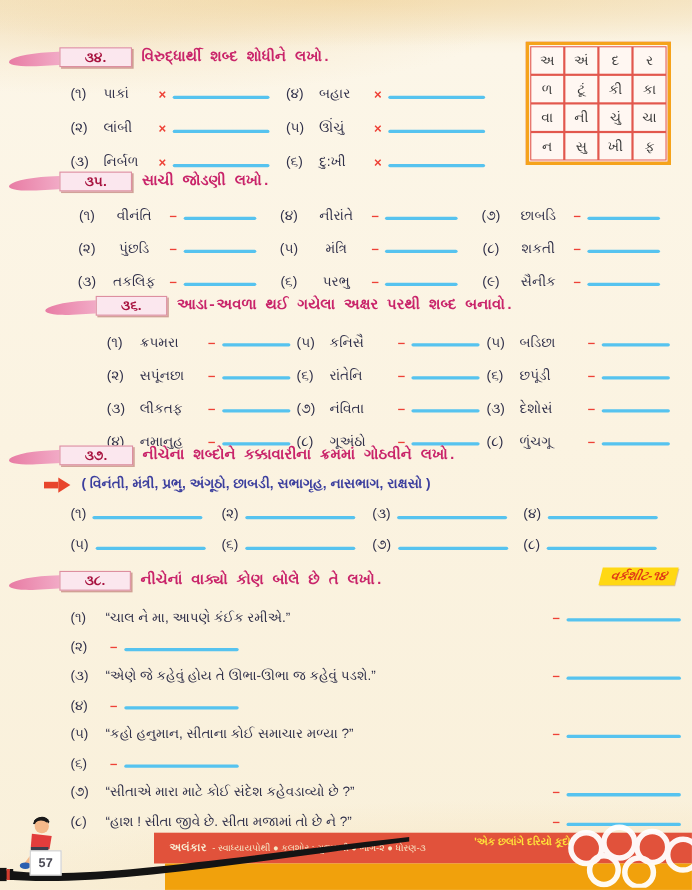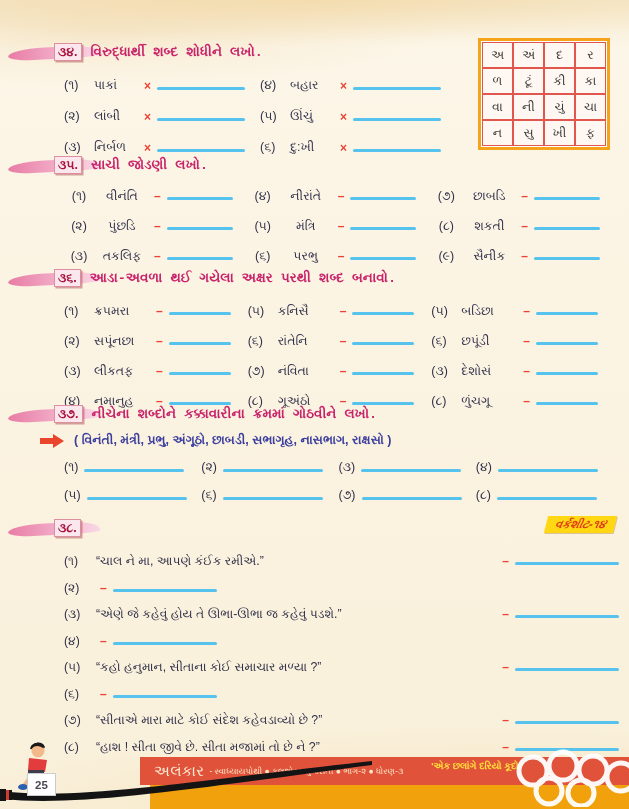--- a/index.html
+++ b/index.html
@@ -12,21 +12,21 @@
       radial-gradient(ellipse 800px 120px at 80% 810px, rgba(240,200,130,.30), transparent 70%),
       linear-gradient(#f6e9cd, #fcf6e8 6%, #fbf3e1 50%, #f9f0da);
   }
   .sec{position:absolute;left:0;right:0;}
   .hdr{position:relative;height:20px;margin-left:54px;display:flex;align-items:center;gap:9px;}
   .swoosh{position:absolute;left:-46px;top:5px;width:92px;height:12px;
     background:linear-gradient(to right,#e87ca4,#f5bcd3 70%,#f9d8e4);
     border-radius:60% 50% 50% 40% / 90% 100% 30% 60%;transform:rotate(-3deg);}
   .numbox{position:relative;z-index:2;background:#fbe7ee;border:1px solid #dd8fa0;
     box-shadow:1.5px 1.5px 0 rgba(160,60,60,.45);color:#a81440;font-weight:bold;
-    font-size:12.5px;line-height:16px;padding:0 3px;}
+    font-size:12.5px;line-height:16px;padding:0 22px;}
   .title{position:relative;z-index:2;color:#c9246a;font-weight:bold;font-size:13.5px;font-family:Liberation Mono, monospace;}
   .row{display:flex;align-items:center;font-size:12.5px;color:#30304a;}
   .inum{flex:0 0 30px;}
   .word{flex:0 0 auto;min-width:46px;}
   .mark{color:#ee4136;font-weight:bold;margin:0 6px 0 4px;font-size:12px;}
   .bline{height:3px;background:#56c3ef;border-radius:2px;margin-top:5px;}
   
   .s34-grid{display:grid;grid-template-rows:repeat(3,31px);grid-auto-flow:column;
     width:392px;margin:8px 0 0 64px;}
   .s34-grid .bline{width:88px;}
@@ -61,21 +61,21 @@
   .s38-list{margin:10px 10px 0 64px;}
   .s38-row{display:flex;align-items:center;height:26.5px;font-size:12.3px;color:#30304a;}
   .s38-row .inum{flex:0 0 32px;}
   .sentence{flex:1;}
   .s38-row .bline{width:104px;}
   
   .footer{position:absolute;left:0;bottom:0;width:629px;height:58px;}
   .fred{position:absolute;left:140px;right:0;top:6px;height:28px;background:#e1523b;
     display:flex;align-items:center;padding-left:14px;box-sizing:border-box;}
   .forange{position:absolute;left:150px;right:0;top:34px;height:24px;background:#f1a10c;}
-  .brand{color:#f9ecd2;font-weight:normal;font-size:15px;letter-spacing:.3px;}
+  .brand{color:#f9ecd2;font-weight:bold;font-size:10px;letter-spacing:.3px;}
   .series{color:#f7e7c6;font-size:8.5px;margin-left:5px;}
   .quote{position:absolute;right:108px;top:9px;color:#ffe13a;font-weight:bold;font-size:9.5px;}
   .pagenum-box{position:absolute;left:27px;bottom:13px;width:27px;height:21px;background:#fff;
     border:1px solid #ccc;display:flex;align-items:center;justify-content:center;
     font-weight:bold;font-size:11.5px;color:#4a4a55;z-index:5;}
   .swoosh-svg{position:absolute;left:0;bottom:6px;z-index:3;}
   .mascot-svg{position:absolute;left:16px;bottom:18px;z-index:4;}
   .rings-svg{position:absolute;right:-8px;bottom:2px;z-index:6;}
 </style>
 </head>
@@ -204,21 +204,21 @@
         </div>
       <div class="row">
           <span class="inum">(૯)</span>
           <span class="word">સૈનીક</span>
           <span class="mark">–</span>
           <span class="bline"></span>
         </div>
     </div>
   </div>
 
-  <div class="sec" style="top:268px;">
+  <div class="sec" style="top:268px;margin-left:33px;">
     <div class="hdr">
       <span class="swoosh"></span>
       <span class="numbox">૩૬.</span>
       <span class="title">આડા-અવળા થઈ ગયેલા અક્ષર પરથી શબ્દ બનાવો.</span>
     </div>
     <div class="s36-grid">
       <div class="row">
           <span class="inum">(૧)</span>
           <span class="word">ક્રપમરા</span>
           <span class="mark">–</span>
@@ -336,20 +336,21 @@
           <span>(૮)</span>
           <span class="bline"></span>
         </div>
     </div>
   </div>
 
   <div class="sec" style="top:518px;">
     <div class="hdr">
       <span class="swoosh"></span>
       <span class="numbox">૩૮.</span>
+      <span class="title">નીચેનાં વાક્યો કોણ બોલે છે તે લખો.</span>
       <span class="badge">વર્કશીટ-૧૪</span>
     </div>
     <div class="s38-list">
       <div class="s38-row">
           <span class="inum">(૧)</span>
           <span class="sentence">“ચાલ ને મા, આપણે કંઈક રમીએ.”</span>
           <span class="mark">–</span>
           <span class="bline"></span>
         </div>
       <div class="s38-row">
@@ -405,21 +406,21 @@
       <path d="M14,8 a8,8 0 0 1 15,-2 l-2,3 z" fill="#1a1a1a"></path>
       <circle cx="22" cy="10" r="6.5" fill="#f4b98a"></circle>
       <path d="M15,5 q6,-6 13,-1 l-1,3 q-6,-4 -11,0 Z" fill="#1a1a1a"></path>
       <path d="M13,17 L31,19 L29,31 L12,29 Z" fill="#e23c3c"></path>
       <rect x="12" y="29" width="16" height="7" fill="#3d3d4d"></rect>
       <path d="M12,36 L6,44 L10,46 L16,37 Z" fill="#f4b98a"></path>
       <path d="M26,36 L30,45 L34,44 L30,36 Z" fill="#f4b98a"></path>
       <ellipse cx="7" cy="46" rx="5" ry="3" fill="#2b5fb0"></ellipse>
       <ellipse cx="33" cy="46" rx="5" ry="3" fill="#2b5fb0"></ellipse>
     </svg>
-    <div class="pagenum-box">25</div>
+    <div class="pagenum-box">57</div>
     <div class="fred">
       <span class="brand">અલંકાર</span>
       <span class="series">- સ્વાધ્યાયપોથી ● કલશોર : ગુજરાતી ● ભાગ-૨ ● ધોરણ-૩</span>
     </div>
     <div class="quote">'એક છલાંગે દરિયો કૂદો'</div>
     <div class="forange"></div>
     <svg class="rings-svg" width="126" height="58" viewBox="0 0 126 58">
       <g fill="none" stroke="#ffffff" stroke-width="5" opacity="0.95">
         <circle cx="22" cy="22" r="14"></circle>
         <circle cx="52" cy="17" r="14"></circle>

